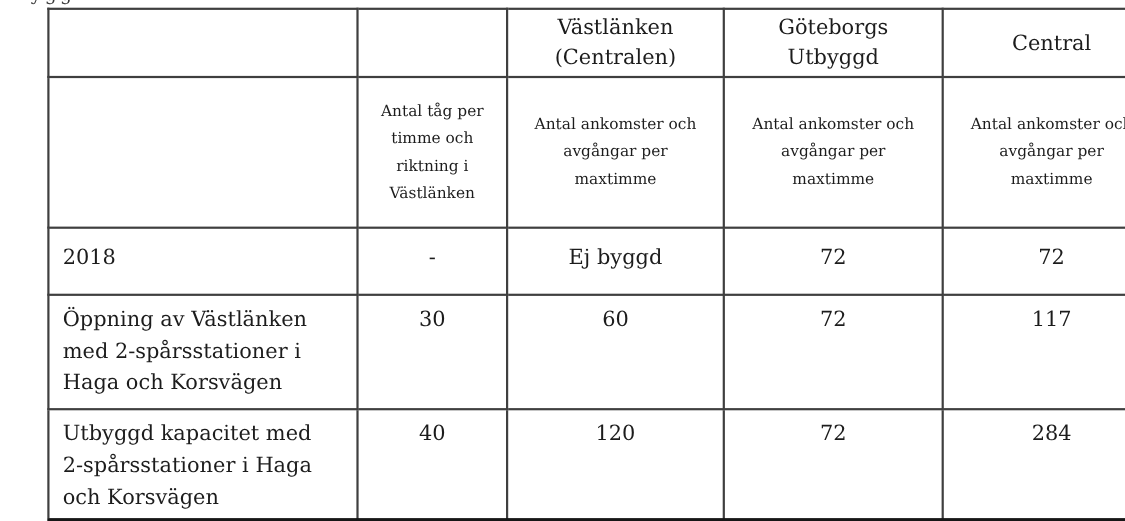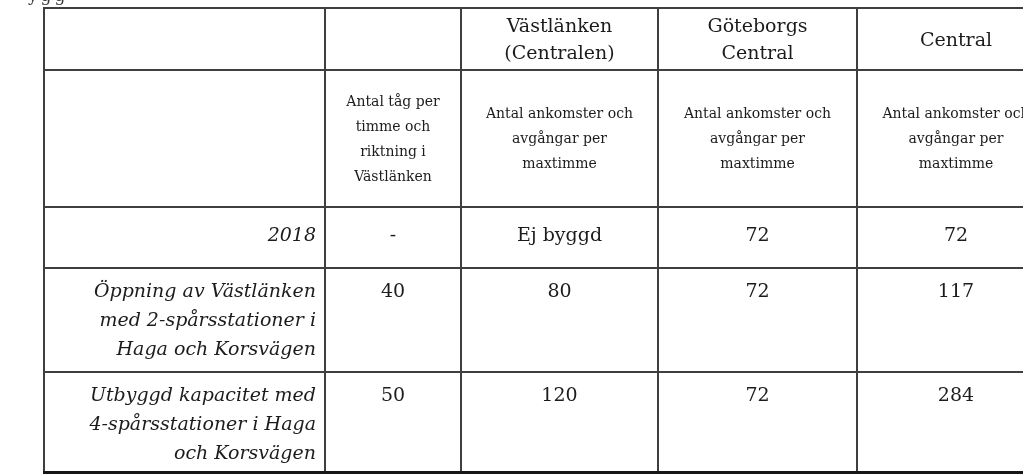--- a/index.html
+++ b/index.html
@@ -80,24 +80,23 @@
     vertical-align: top;
     font-size: 19px;
     line-height: 29px;
     white-space: pre-line;
   }
   tr.dr1 td { padding-top: 12px; }
   tr.dr2 td { padding-top: 7px; }
   tr.dr3 td { padding-top: 7px; }
 
   td.rowlabel {
-    text-align: right;
-    padding-left: 23px;
+    text-align: left;
+    padding-left: 12px;
     padding-right: 8px;
-    font-style: italic;
   }
   td.val {
     text-align: center;
   }
 </style>
 </head>
 <body>
 
 <div class="clip-frag"><span>ygg</span></div>
 
@@ -109,21 +108,21 @@
     <col style="width:199px">
     <col style="width:198px">
   </colgroup>
   <tbody>
     <tr class="hr1">
       <td></td>
       <td></td>
       <td>Västlänken
 (Centralen)</td>
       <td>Göteborgs
-Central</td>
+Utbyggd</td>
       <td>Central</td>
     </tr>
     <tr class="hr2">
       <td></td>
       <td>Antal tåg per
 timme och
 riktning i
 Västlänken</td>
       <td>Antal ankomster och
 avgångar per
@@ -139,28 +138,28 @@
       <td class="rowlabel">2018</td>
       <td class="val">-</td>
       <td class="val">Ej byggd</td>
       <td class="val">72</td>
       <td class="val">72</td>
     </tr>
     <tr class="dr2">
       <td class="rowlabel">Öppning av Västlänken
 med 2-spårsstationer i
 Haga och Korsvägen</td>
-      <td class="val">40</td>
-      <td class="val">80</td>
+      <td class="val">30</td>
+      <td class="val">60</td>
       <td class="val">72</td>
       <td class="val">117</td>
     </tr>
     <tr class="dr3">
       <td class="rowlabel">Utbyggd kapacitet med
-4-spårsstationer i Haga
+2-spårsstationer i Haga
 och Korsvägen</td>
-      <td class="val">50</td>
+      <td class="val">40</td>
       <td class="val">120</td>
       <td class="val">72</td>
       <td class="val">284</td>
     </tr>
   </tbody>
 </table>
 
 </body></html>

